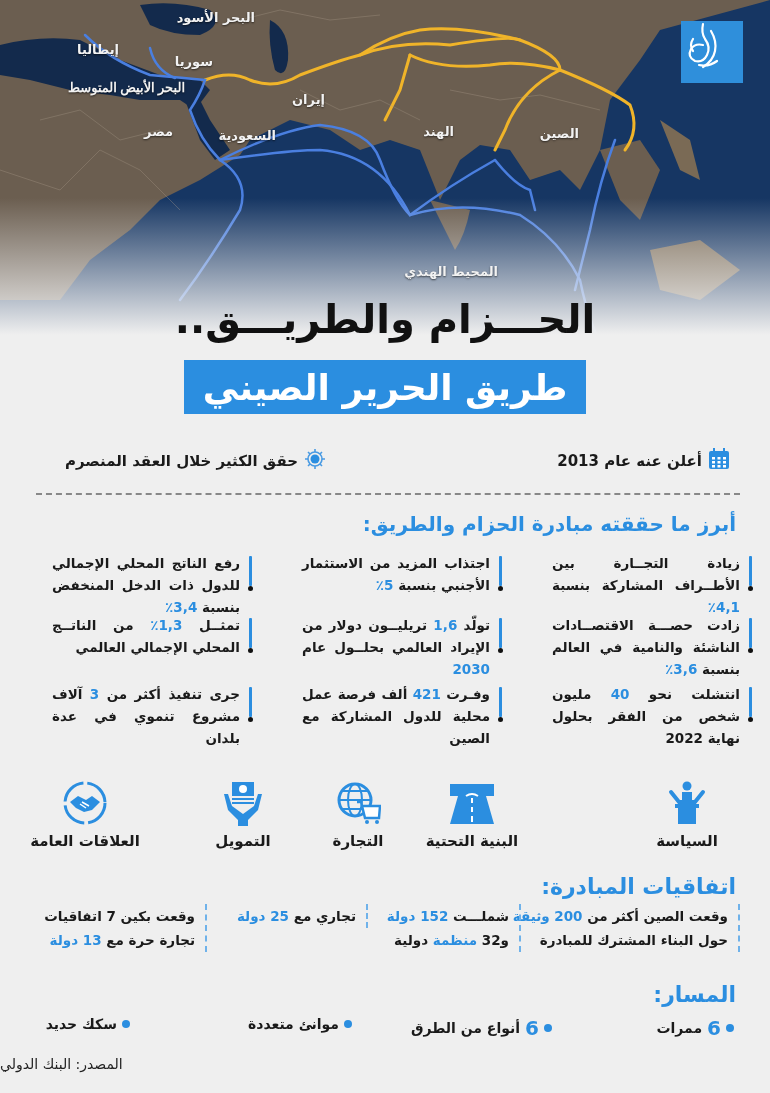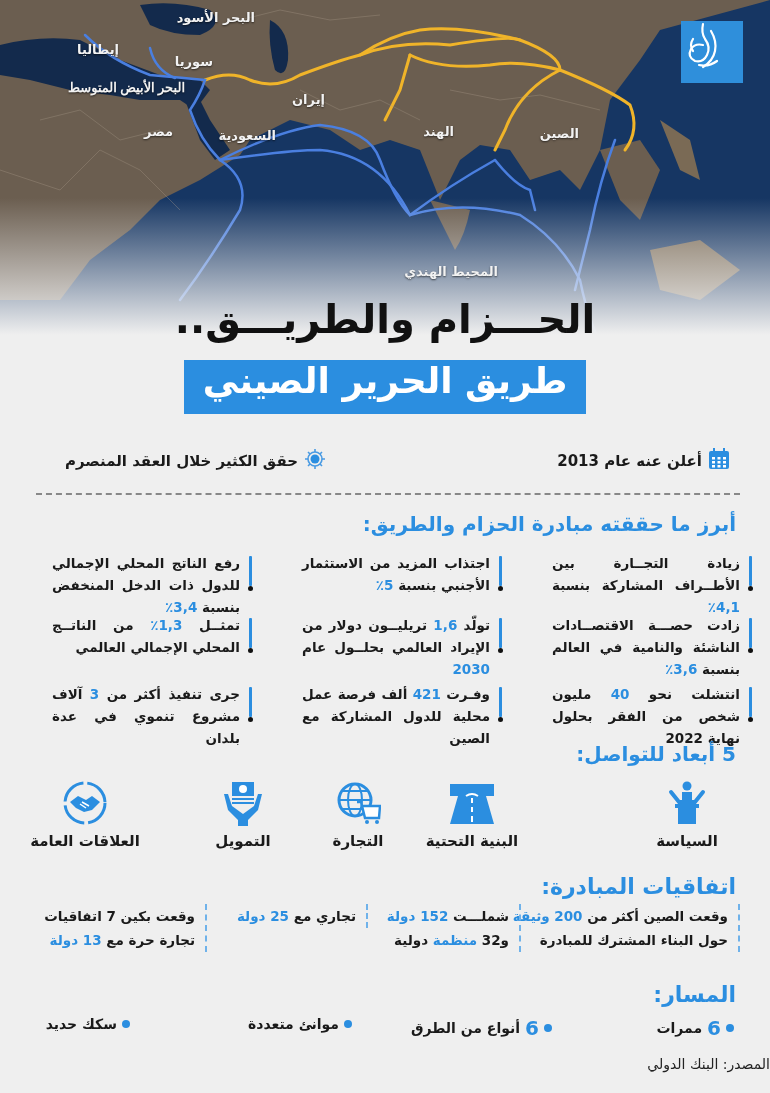--- a/index.html
+++ b/index.html
@@ -25,21 +25,21 @@
     background: #2f8fdb; display: flex; align-items: center; justify-content: center;
   }
 
   
   .title-main {
     position: absolute; top: 296px; left: 0; width: 770px; text-align: center;
     font-size: 40px; font-weight: bold; color: #111; letter-spacing: 1px;
   }
   .title-box {
     position: absolute; top: 360px; left: 184px; width: 402px; height: 54px;
-    background: #2b8ee0; display: flex; justify-content: center;
+    background: #2b8ee0; display: flex; align-items: center; justify-content: center;
   }
   .title-sub { color: #fff; font-size: 36px; font-weight: bold; }
 
   
   .info { position: absolute; top: 448px; font-size: 15px; font-weight: bold; color: #1a1a1a; display: flex; align-items: center; gap: 6px; white-space: nowrap; }
   .info-right { right: 40px; }
   .info-left { right: 444px; }
   .divider { position: absolute; top: 493px; left: 36px; width: 704px; border-top: 2px dashed #888; }
 
   .section-title { position: absolute; right: 34px; font-size: 20px; font-weight: bold; color: #2b8ee0; white-space: nowrap; }
@@ -56,21 +56,21 @@
   .dim .lbl { margin-top: 6px; font-size: 15px; font-weight: bold; color: #1a1a1a; }
 
   
   .agr { position: absolute; top: 904px; font-size: 13.5px; font-weight: bold; line-height: 24px; padding-right: 10px; border-right: 2px dashed #6fb2ea; white-space: nowrap; }
 
   
   .path-item { position: absolute; top: 1016px; font-size: 14px; font-weight: bold; display: flex; align-items: center; gap: 5px; white-space: nowrap; }
   .dot { width: 8px; height: 8px; border-radius: 50%; background: #2b8ee0; display: inline-block; }
   .big { font-size: 20px; color: #2b8ee0; }
 
-  .source { position: absolute; top: 1056px; left: 0; width: 770px; text-align: right; font-size: 14px; color: #222; }
+  .source { position: absolute; top: 1056px; left: 0; width: 770px; text-align: left; font-size: 14px; color: #222; }
 </style>
 </head>
 <body>
 
 <div class="page">
 
   <div class="map">
     <svg width="770" height="360" viewBox="0 0 770 360">
       <defs>
         <linearGradient id="fade" x1="0" y1="0" x2="0" y2="1">
@@ -190,21 +190,20 @@
   <div class="ach" style="right:518px;top:552px;"><span>رفع الناتج المحلي الإجمالي للدول ذات الدخل المنخفض بنسبة </span><span class="hl">3,4٪</span></div>
 
   <div class="ach" style="right:18px;top:614px;"><span>زادت حصـــة الاقتصــادات الناشئة والنامية في العالم بنسبة </span><span class="hl">3,6٪</span></div>
   <div class="ach" style="right:268px;top:614px;"><span>تولّد </span><span class="hl">1,6</span><span> تريليــون دولار من الإيراد العالمي بحلــول عام </span><span class="hl">2030</span></div>
   <div class="ach" style="right:518px;top:614px;"><span>تمثــل </span><span class="hl">1,3٪</span><span> من الناتــج المحلي الإجمالي العالمي</span></div>
 
   <div class="ach" style="right:18px;top:683px;"><span>انتشلت نحو </span><span class="hl">40</span><span> مليون شخص من الفقر بحلول نهاية 2022</span></div>
   <div class="ach" style="right:268px;top:683px;"><span>وفـرت </span><span class="hl">421</span><span> ألف فرصة عمل محلية للدول المشاركة مع الصين</span></div>
   <div class="ach" style="right:518px;top:683px;"><span>جرى تنفيذ أكثر من </span><span class="hl">3</span><span> آلاف مشروع تنموي في عدة بلدان</span></div>
 
-  <div class="section-title" style="top:742px;">5 أبعاد للتواصل:</div>
 
   <div class="dim" style="right:18px;">
     <div class="ico">
       <svg width="40" height="46" viewBox="0 0 40 46">
         <circle cx="20" cy="6" r="4.5" fill="#2b8ee0"></circle>
         <path d="M4 12 L12 22 L28 22 L36 12" fill="none" stroke="#2b8ee0" stroke-width="4" stroke-linecap="round"></path>
         <rect x="15" y="12" width="10" height="12" fill="#2b8ee0"></rect>
         <rect x="8" y="24" width="24" height="4" fill="#2b8ee0"></rect>
         <rect x="11" y="28" width="18" height="16" fill="#2b8ee0"></rect>
       </svg>

